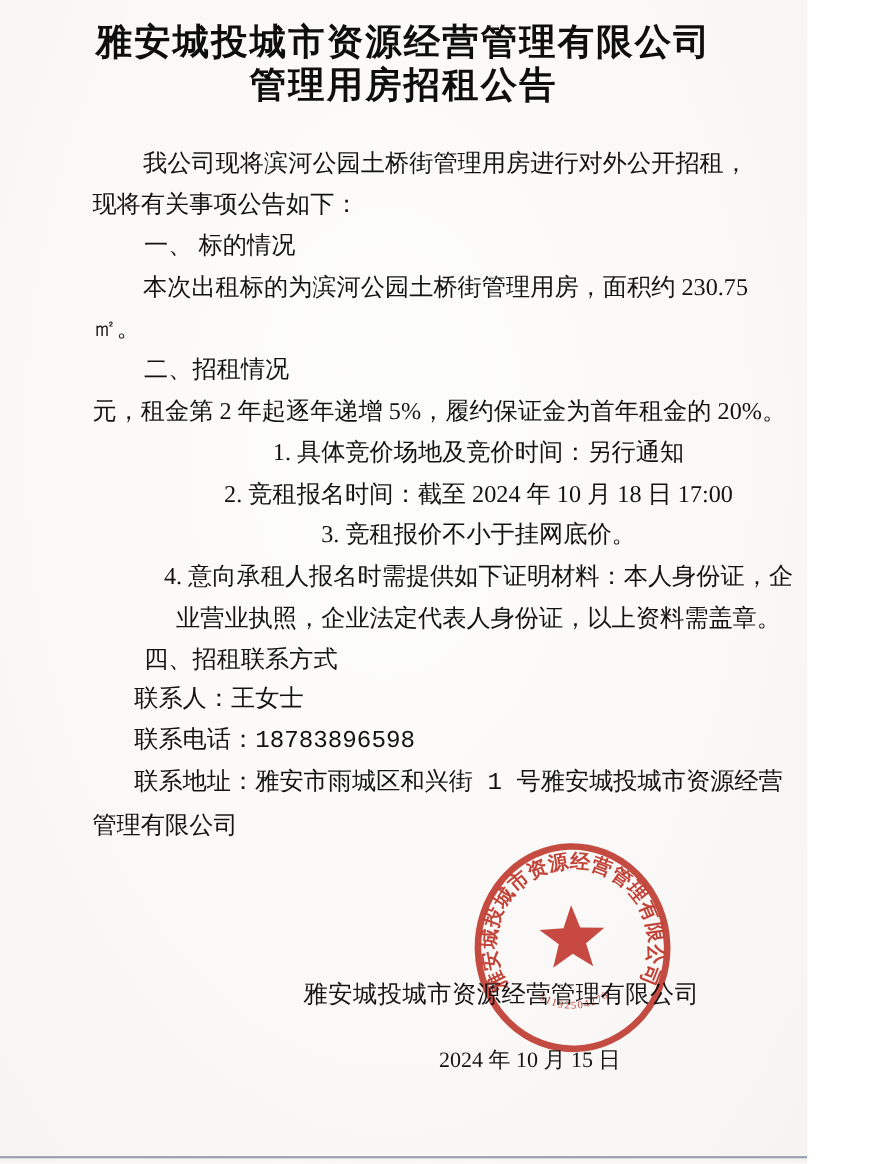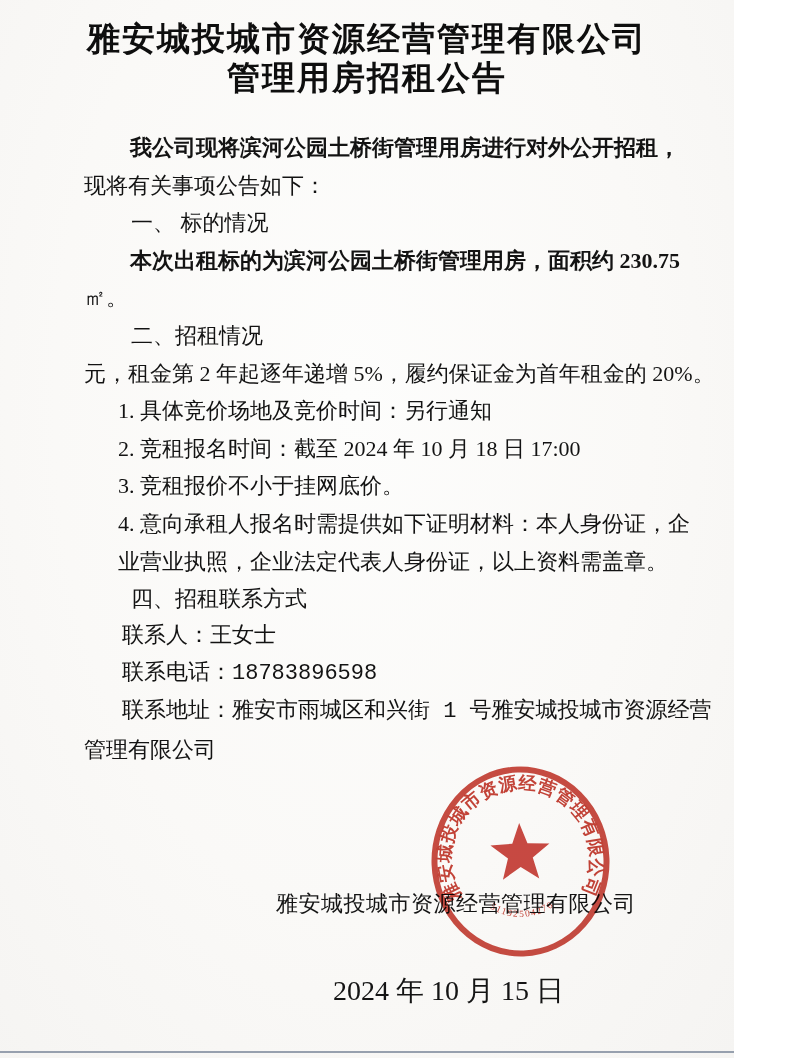--- a/index.html
+++ b/index.html
@@ -28,37 +28,37 @@
   .body-text {
     position: absolute;
     top: 129px;
     left: 84px;
     width: 668px;
     font-size: 22px;
     line-height: 37.6px;
     color: #131313;
   }
   .ln { white-space: pre; }
-  .indent-para    { padding-left: 46px; font-weight: bold; }
+  .indent-para    { padding-left: 46px; }
   .indent-head    { padding-left: 47px; }
-  .indent-list    { padding-left: 34px; }
+  .indent-list    { padding-left: 34px; text-align: center; }
   .indent-contact { padding-left: 38px; font-family: Liberation Mono, monospace; }
   .sig-company {
     position: absolute;
     top: 889px;
     right: 98px;
     font-size: 22px;
     letter-spacing: 0.5px;
     white-space: pre;
   }
   .sig-date {
     position: absolute;
-    top: 972px;
+    top: 950px;
     right: 170px;
-    font-size: 28px;
+    font-size: 20px;
     white-space: pre;
   }
   .seal {
     position: absolute;
     left: 430px;
     top: 766px;
     width: 181px;
     height: 191px;
     mix-blend-mode: multiply;
     opacity: 0.93;

